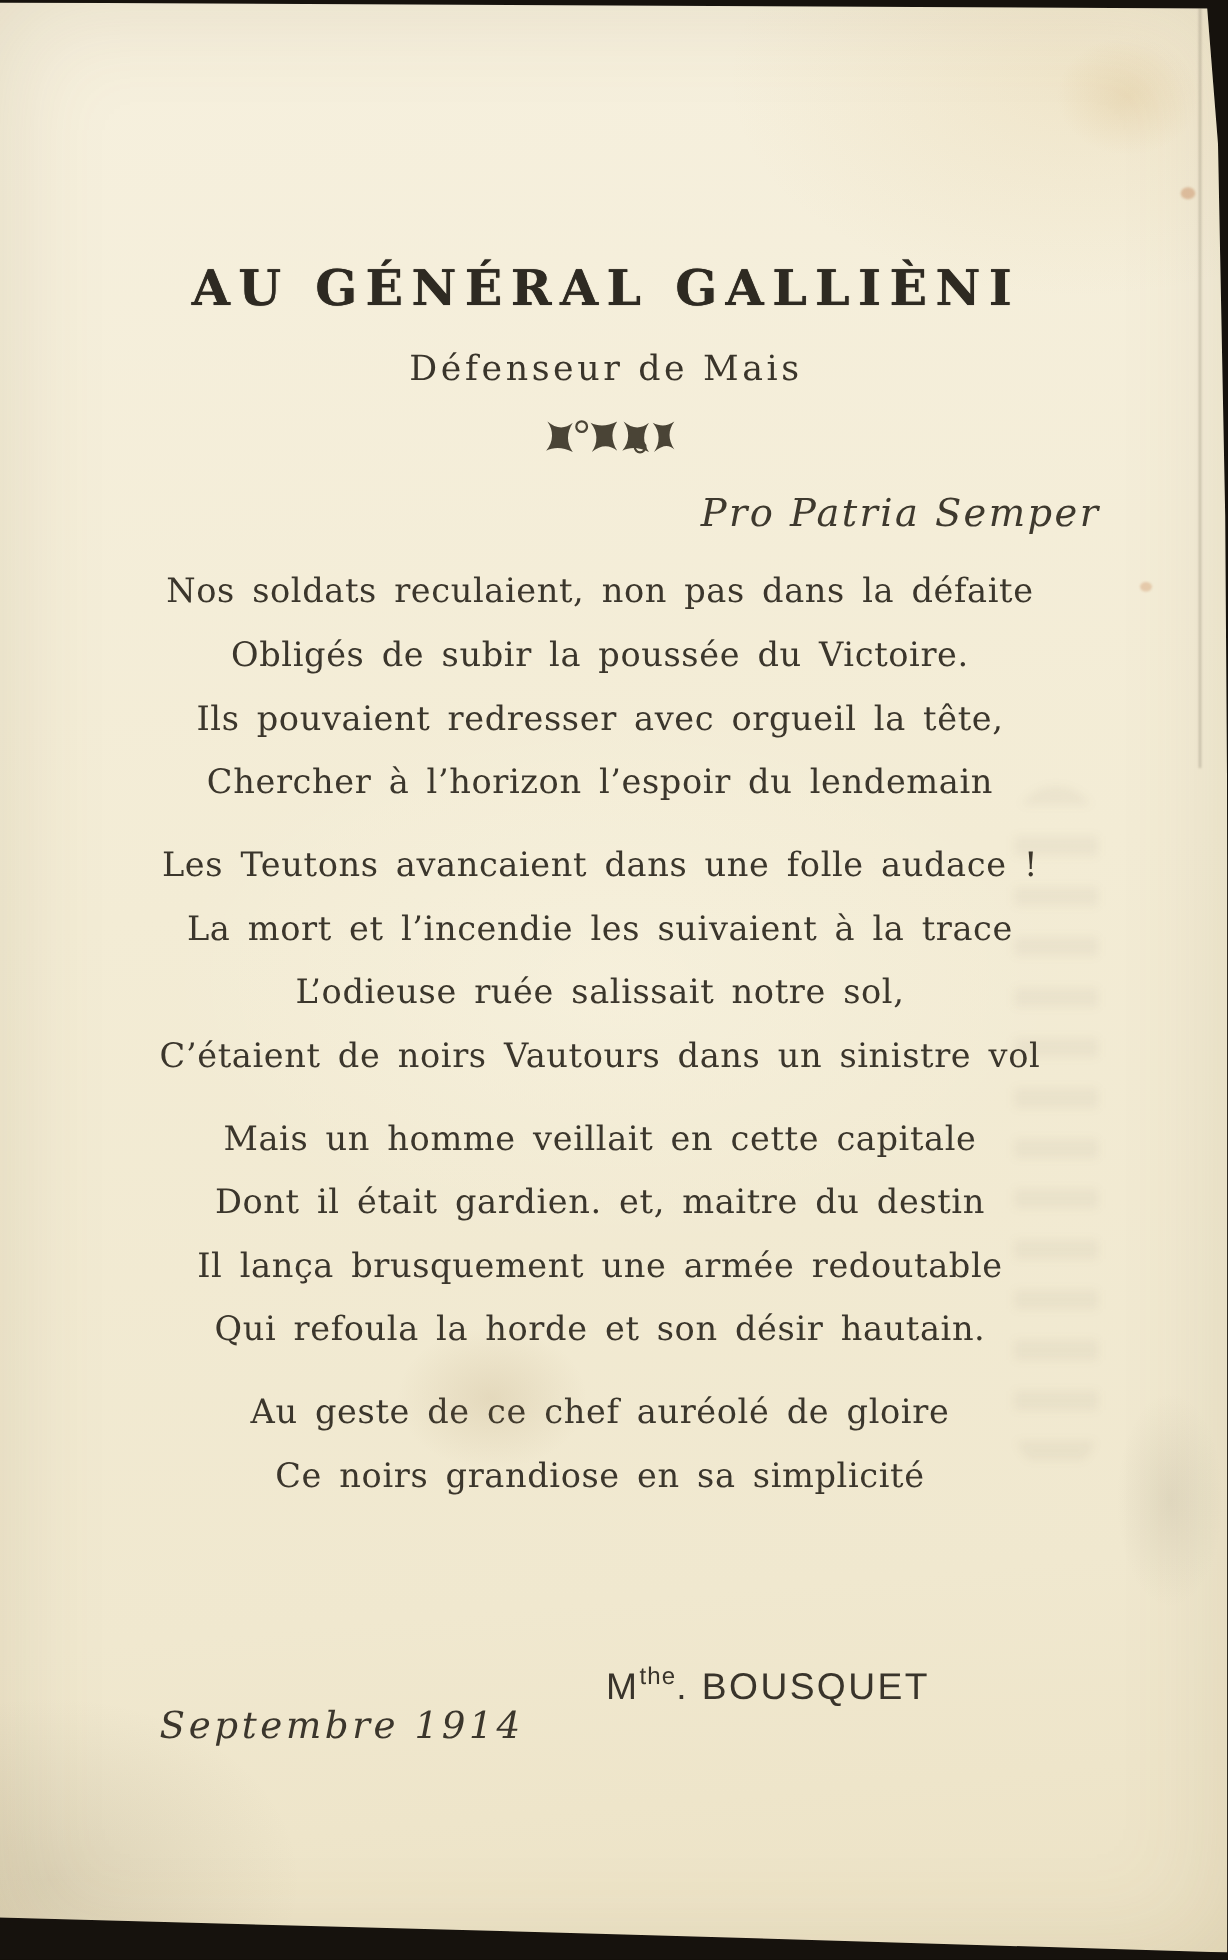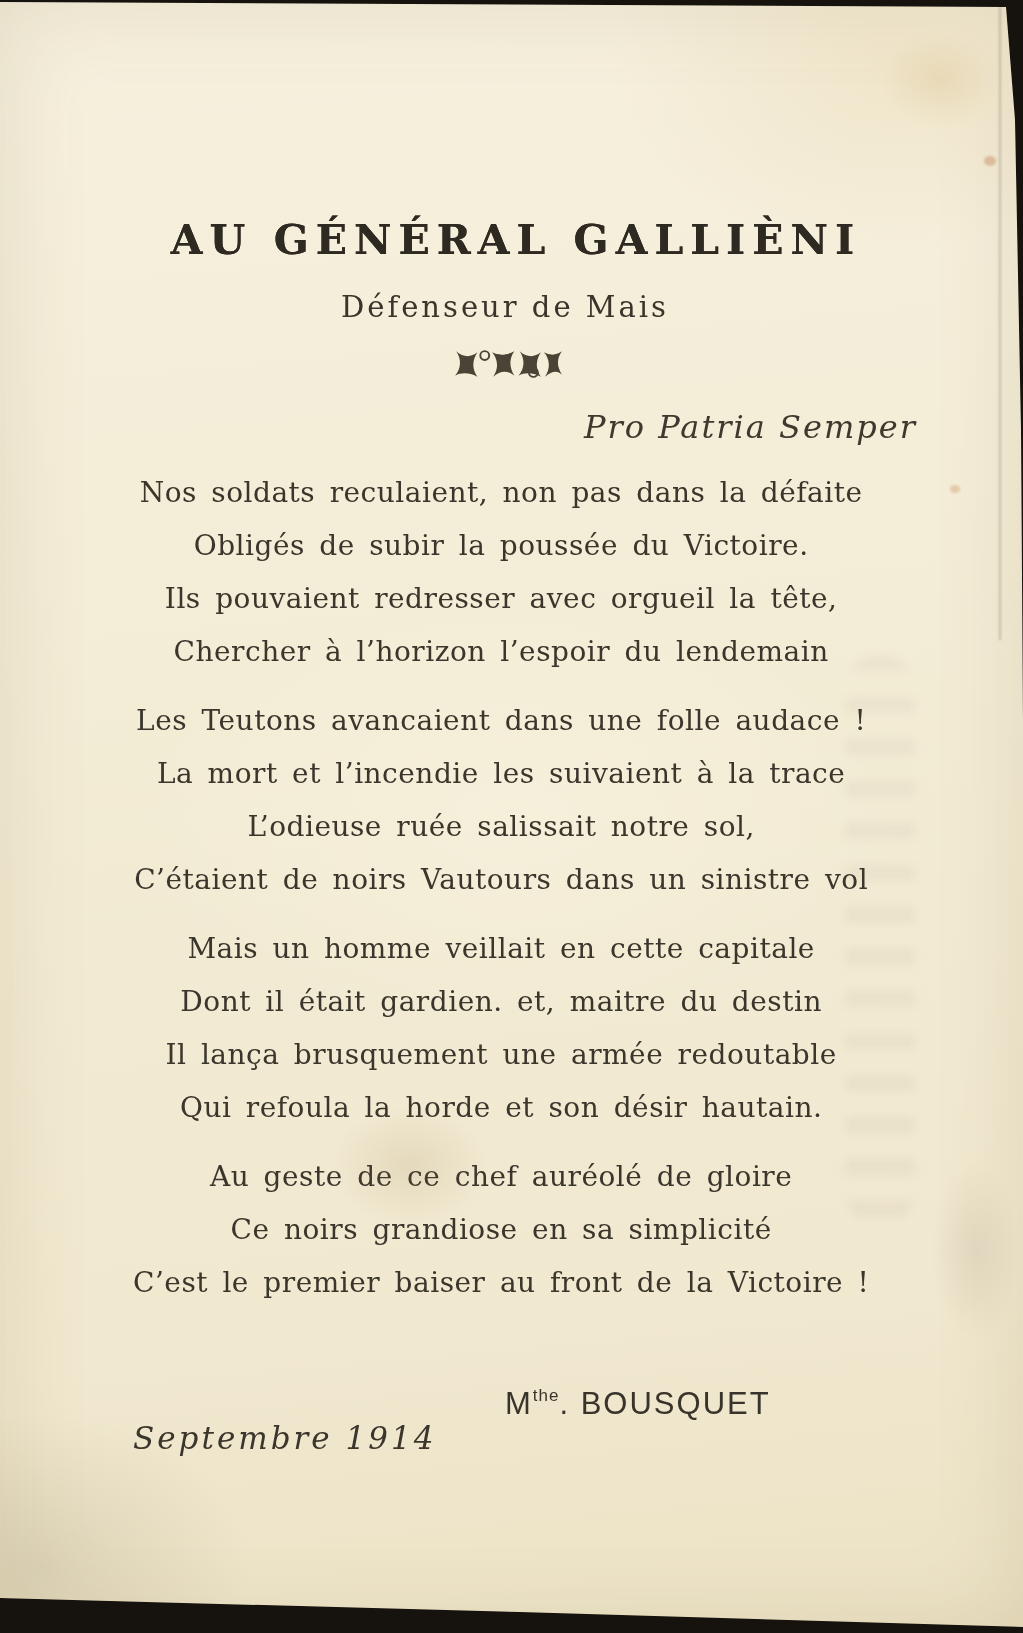--- a/index.html
+++ b/index.html
@@ -8,35 +8,35 @@
   .postcard{position:absolute;inset:0;
     background:linear-gradient(175deg,#f6f0de 0%,#f3ecd5 45%,#f0e8cf 80%,#ece2c5 100%);
     clip-path:polygon(0 2px,1006px 7px,1015px 120px,1021px 430px,1023px 720px,
                       1023px 1627px,520px 1612px,0 1598px);
     box-shadow:inset 0 0 90px rgba(130,105,55,.16);}
   .vignette{position:absolute;inset:0;pointer-events:none;
     background:
       radial-gradient(ellipse 420px 260px at 88% 4%, rgba(205,170,95,.14), transparent 70%),
       radial-gradient(ellipse 300px 220px at 4% 96%, rgba(90,75,45,.12), transparent 70%),
       radial-gradient(ellipse 500px 300px at 50% 50%, rgba(255,252,240,.25), transparent 75%);}
-  .title{position:absolute;top:216px;left:11px;width:1010px;text-align:center;
+  .title{position:absolute;top:216px;left:0;width:1010px;text-align:center;
     font-weight:bold;font-size:41px;letter-spacing:7px;color:#2e2a22;
     text-shadow:0 0 .6px #2e2a22;}
   .subtitle{position:absolute;top:290px;left:0;width:1010px;text-align:center;
     font-size:29px;letter-spacing:3px;color:#3a352b;}
   .ornament{position:absolute;top:347px;left:453px;width:110px;height:36px;color:#4a4436;}
   .epigraph{position:absolute;top:408px;left:0;width:917px;text-align:right;
     font-style:italic;font-size:32px;letter-spacing:2px;color:#3e392e;}
   .poem{position:absolute;top:466px;left:133px;font-size:28px;line-height:53px;
     color:#3b362c;letter-spacing:.5px;word-spacing:5px;}
   .stanza{margin:0 0 16px 0;}
   .sig{position:absolute;top:1386px;left:505px;
     font-family:"Liberation Sans", sans-serif;font-size:31px;letter-spacing:2px;
     color:#39342b;}
-  .sig sup{font-size:17px;letter-spacing:1px;vertical-align:13px;}
+  .sig sup{font-size:20px;letter-spacing:1px;vertical-align:13px;}
   .date{position:absolute;top:1420px;left:133px;font-style:italic;font-size:31px;
     letter-spacing:3px;color:#3b362c;}
   .stain{position:absolute;border-radius:50%;pointer-events:none;}
   .stain.a{left:330px;top:1105px;width:160px;height:120px;
     background:radial-gradient(ellipse at 50% 50%, rgba(150,118,66,.14), transparent 70%);}
   .stain.b{left:880px;top:30px;width:120px;height:100px;
     background:radial-gradient(ellipse at 50% 50%, rgba(195,150,75,.16), transparent 70%);}
   .stain.c{left:930px;top:1160px;width:90px;height:180px;
     background:radial-gradient(ellipse at 50% 50%, rgba(120,110,88,.12), transparent 70%);}
   .speck1{position:absolute;left:984px;top:156px;width:12px;height:10px;border-radius:50%;
@@ -87,21 +87,20 @@
       </div>
       <div class="stanza">
         <div>Mais un homme veillait en cette capitale</div>
         <div>Dont il était gardien. et, maitre du destin</div>
         <div>Il lança brusquement une armée redoutable</div>
         <div>Qui refoula la horde et son désir hautain.</div>
       </div>
       <div class="stanza">
         <div>Au geste de ce chef auréolé de gloire</div>
         <div>Ce noirs grandiose en sa simplicité</div>
-        <div>C’est le premier baiser au front de la Victoire !</div>
       </div>
     </div>
 
     <div class="sig"><span>M</span><sup>the</sup><span>. BOUSQUET</span></div>
 
     <div class="date" style="color: rgb(59, 54, 44);">Septembre 1914</div>
 
     <div class="stain a"></div>
     <div class="stain b"></div>
     <div class="stain c"></div>

